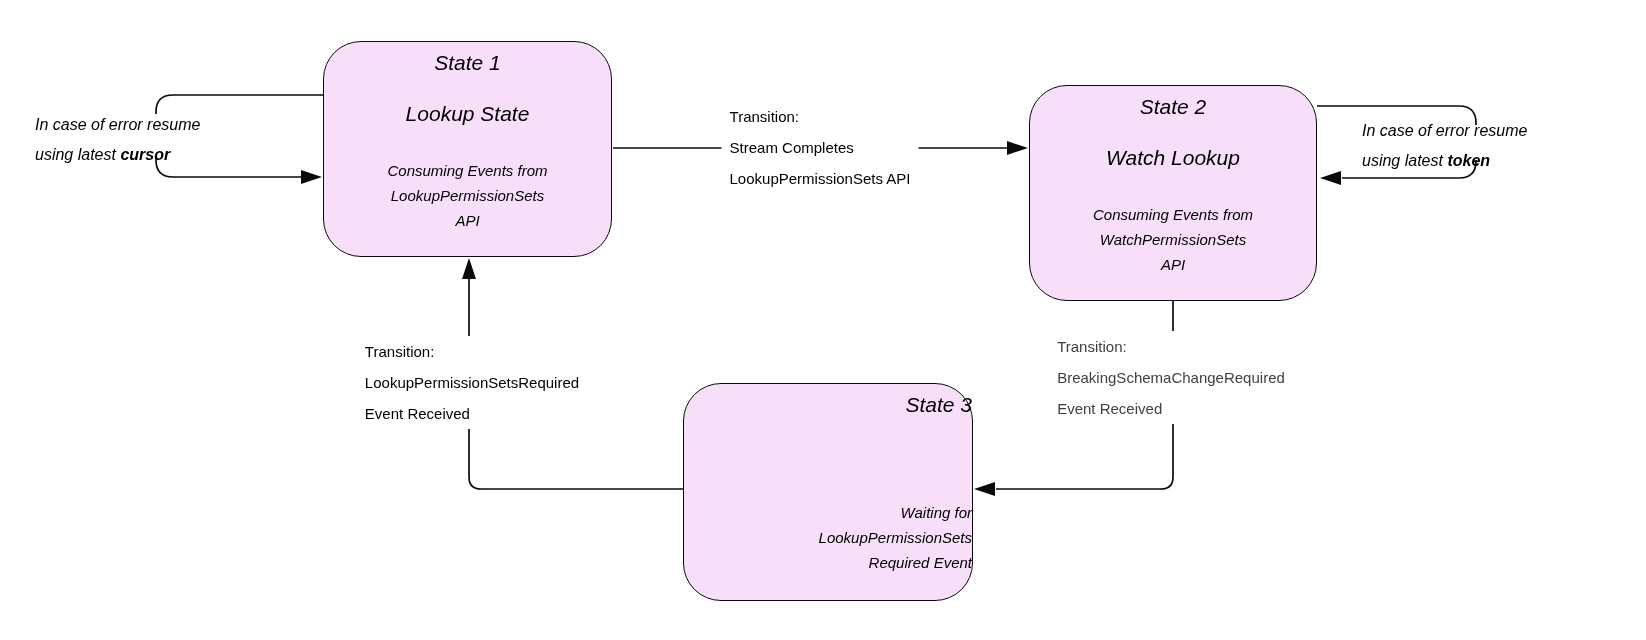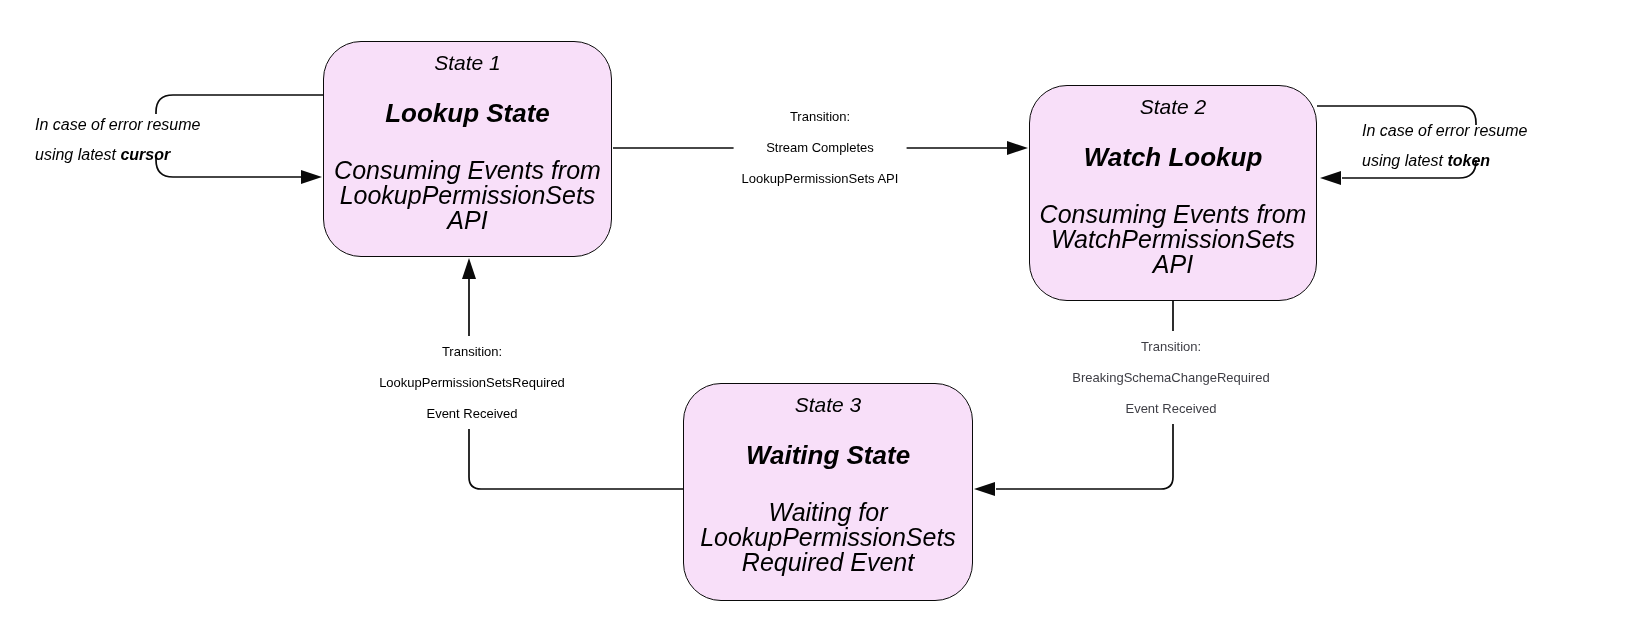--- a/index.html
+++ b/index.html
@@ -12,28 +12,28 @@
   svg.wires polygon{fill:#0a0a0a;stroke:none;}
 
   .state{
     position:absolute;z-index:2;box-sizing:border-box;
     width:289px;height:216px;
     background:#f8dff9;border:1.6px solid #0a0a0a;border-radius:38px;
     font-style:italic;text-align:center;
   }
   #state-1{left:323px;top:41px;}
   #state-2{left:1029px;top:41px;width:288px;margin-top:44px;}
-  #state-3{left:683px;top:383px;width:290px;height:218px;}
+  #state-3{left:683px;top:383px;width:290px;height:218px;text-align:right;}
   .state-title{position:absolute;top:8px;left:0;right:0;font-size:21px;line-height:25px;}
-  .state-name{position:absolute;top:59px;left:0;right:0;font-size:26px;line-height:25px;font-weight:bold;}
-  .state-desc{position:absolute;top:116px;left:0;right:0;font-size:25px;line-height:25px;white-space:pre-line;}
+  .state-name{position:absolute;top:59px;left:0;right:0;font-size:21px;line-height:25px;font-weight:normal;}
+  .state-desc{position:absolute;top:116px;left:0;right:0;font-size:15px;line-height:25px;white-space:pre-line;}
 
   .transition{
     position:absolute;z-index:3;transform:translateX(-50%);
-    text-align:center;font-size:13px;line-height:31px;
+    text-align:left;font-size:15px;line-height:31px;
     background:#ffffff;padding:0 8px;white-space:nowrap;
   }
   #transition-1-2{left:820px;top:101px;}
   #transition-2-3{left:1171px;top:331px;color:#3e3e45;}
   #transition-3-1{left:472px;top:336px;}
 
   .note{
     position:absolute;z-index:3;font-style:italic;font-size:16px;line-height:30px;
     white-space:nowrap;
   }
@@ -87,21 +87,20 @@
   <div class="state" id="state-2">
     <div class="state-title">State 2</div>
     <div class="state-name">Watch Lookup</div>
     <div class="state-desc">Consuming Events from
 WatchPermissionSets
 API</div>
   </div>
 
   <div class="state" id="state-3">
     <div class="state-title">State 3</div>
-    <div class="state-name">Waiting State</div>
     <div class="state-desc">Waiting for
 LookupPermissionSets
 Required Event</div>
   </div>
 
   <div class="transition" id="transition-1-2">
     <div>Transition:</div>
     <div>Stream Completes</div>
     <div>LookupPermissionSets API</div>
   </div>

